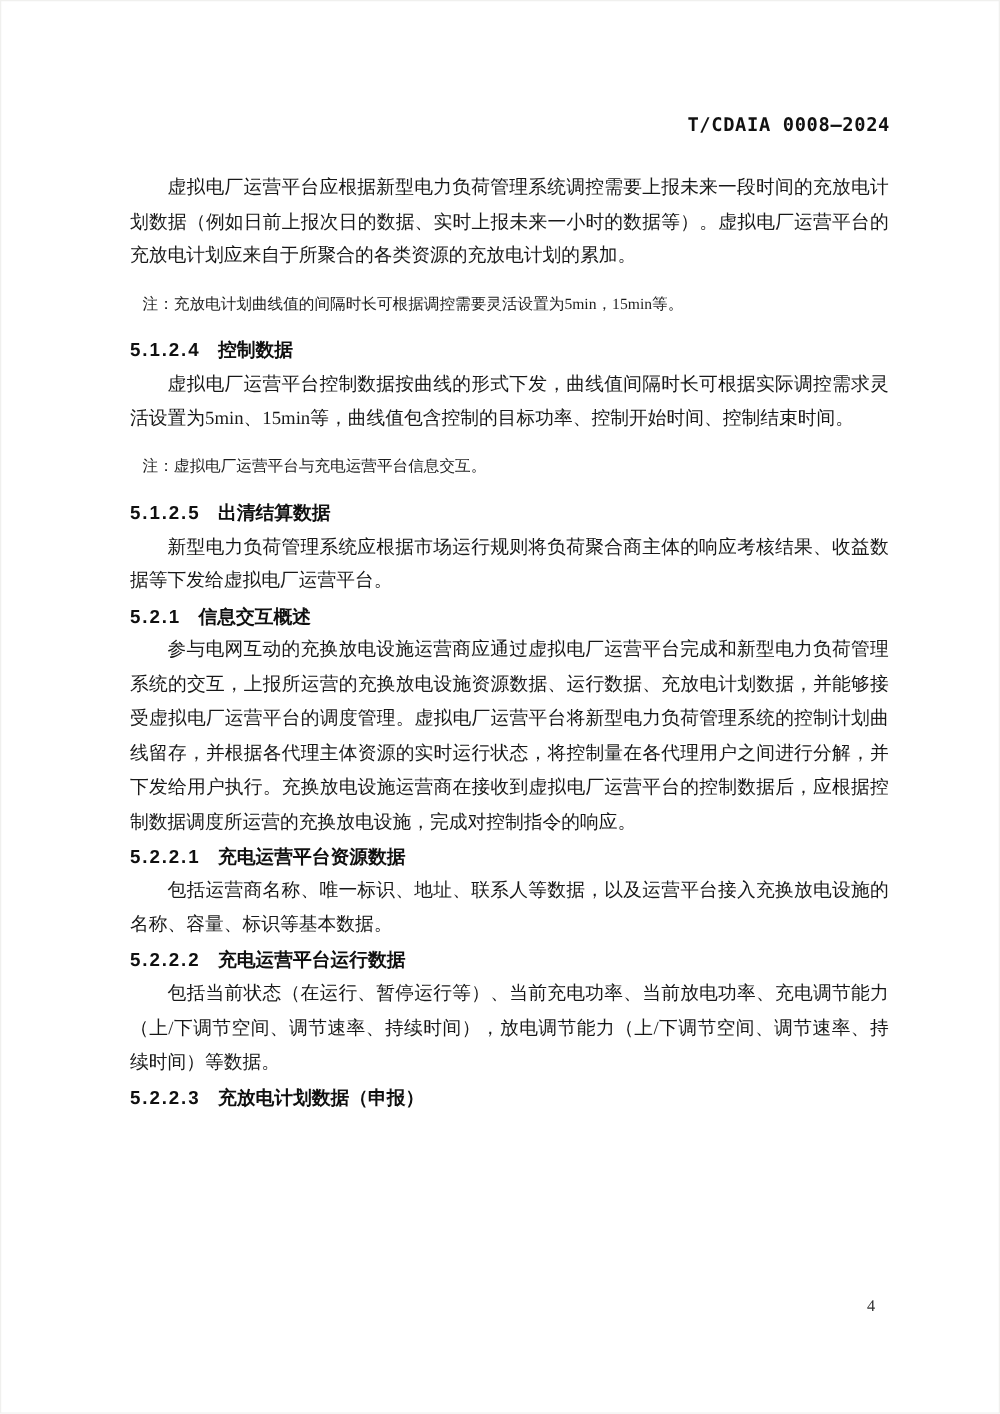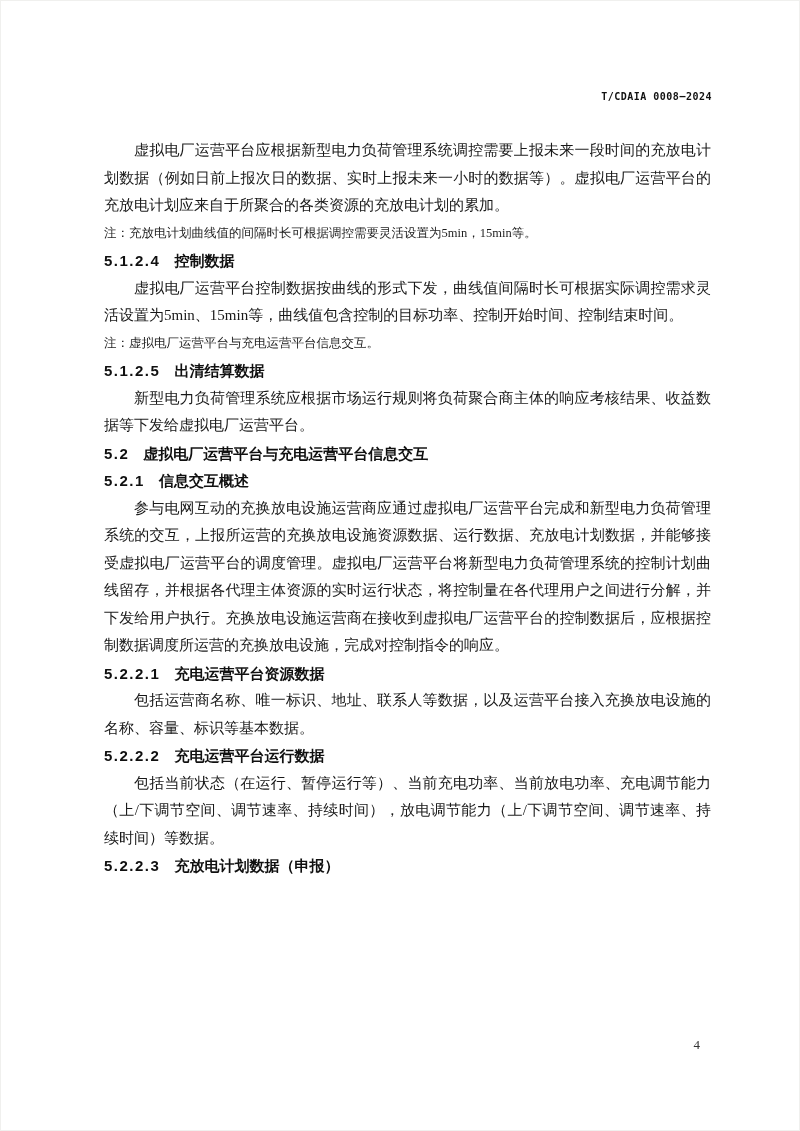--- a/index.html
+++ b/index.html
@@ -15,42 +15,42 @@
     box-shadow: inset 0 0 0 1px #f0f0ee;
     overflow: hidden;
     color: #1a1a1a;
     font-family: "Liberation Serif", "DejaVu Serif", serif;
   }
   .doc-code {
     position: absolute;
     top: 91px;
     right: 88px;
     font-family: "DejaVu Sans Mono", "Liberation Mono", monospace;
-    font-size: 10px;
+    font-size: 15px;
     font-weight: 600;
     letter-spacing: 0.5px;
     color: #111;
     white-space: nowrap;
   }
   .content {
     position: absolute;
     top: 137px;
     left: 104px;
     width: 607px;
   }
   .para {
     margin: 0;
     font-size: 15px;
     line-height: 27.5px;
     text-align: justify;
     text-indent: 2em;
     color: #181818;
   }
   .note {
-    margin: 0;
+    margin: 10px;
     font-size: 12.5px;
     line-height: 27.5px;
     text-align: left;
     text-indent: 0;
     color: #1d1d1d;
   }
   .heading {
     margin: 0;
     font-family: "Liberation Sans", "DejaVu Sans", sans-serif;
     font-weight: bold;
@@ -79,21 +79,20 @@
   <div class="doc-code">T/CDAIA 0008—2024</div>
 
   <div class="content">
       <p class="para">虚拟电厂运营平台应根据新型电力负荷管理系统调控需要上报未来一段时间的充放电计划数据（例如日前上报次日的数据、实时上报未来一小时的数据等）。虚拟电厂运营平台的充放电计划应来自于所聚合的各类资源的充放电计划的累加。</p>
       <p class="note">注：充放电计划曲线值的间隔时长可根据调控需要灵活设置为5min，15min等。</p>
       <div class="heading"><span class="num">5.1.2.4</span><span class="title">控制数据</span></div>
       <p class="para">虚拟电厂运营平台控制数据按曲线的形式下发，曲线值间隔时长可根据实际调控需求灵活设置为5min、15min等，曲线值包含控制的目标功率、控制开始时间、控制结束时间。</p>
       <p class="note">注：虚拟电厂运营平台与充电运营平台信息交互。</p>
       <div class="heading"><span class="num">5.1.2.5</span><span class="title">出清结算数据</span></div>
       <p class="para">新型电力负荷管理系统应根据市场运行规则将负荷聚合商主体的响应考核结果、收益数据等下发给虚拟电厂运营平台。</p>
-      <div class="heading"><span class="num">5.2</span><span class="title">虚拟电厂运营平台与充电运营平台信息交互</span></div>
       <div class="heading"><span class="num">5.2.1</span><span class="title">信息交互概述</span></div>
       <p class="para">参与电网互动的充换放电设施运营商应通过虚拟电厂运营平台完成和新型电力负荷管理系统的交互，上报所运营的充换放电设施资源数据、运行数据、充放电计划数据，并能够接受虚拟电厂运营平台的调度管理。虚拟电厂运营平台将新型电力负荷管理系统的控制计划曲线留存，并根据各代理主体资源的实时运行状态，将控制量在各代理用户之间进行分解，并下发给用户执行。充换放电设施运营商在接收到虚拟电厂运营平台的控制数据后，应根据控制数据调度所运营的充换放电设施，完成对控制指令的响应。</p>
       <div class="heading"><span class="num">5.2.2.1</span><span class="title">充电运营平台资源数据</span></div>
       <p class="para">包括运营商名称、唯一标识、地址、联系人等数据，以及运营平台接入充换放电设施的名称、容量、标识等基本数据。</p>
       <div class="heading"><span class="num">5.2.2.2</span><span class="title">充电运营平台运行数据</span></div>
       <p class="para">包括当前状态（在运行、暂停运行等）、当前充电功率、当前放电功率、充电调节能力（上/下调节空间、调节速率、持续时间），放电调节能力（上/下调节空间、调节速率、持续时间）等数据。</p>
       <div class="heading"><span class="num">5.2.2.3</span><span class="title">充放电计划数据（申报）</span></div>
     </div>
 
   <div class="page-number">4</div>

